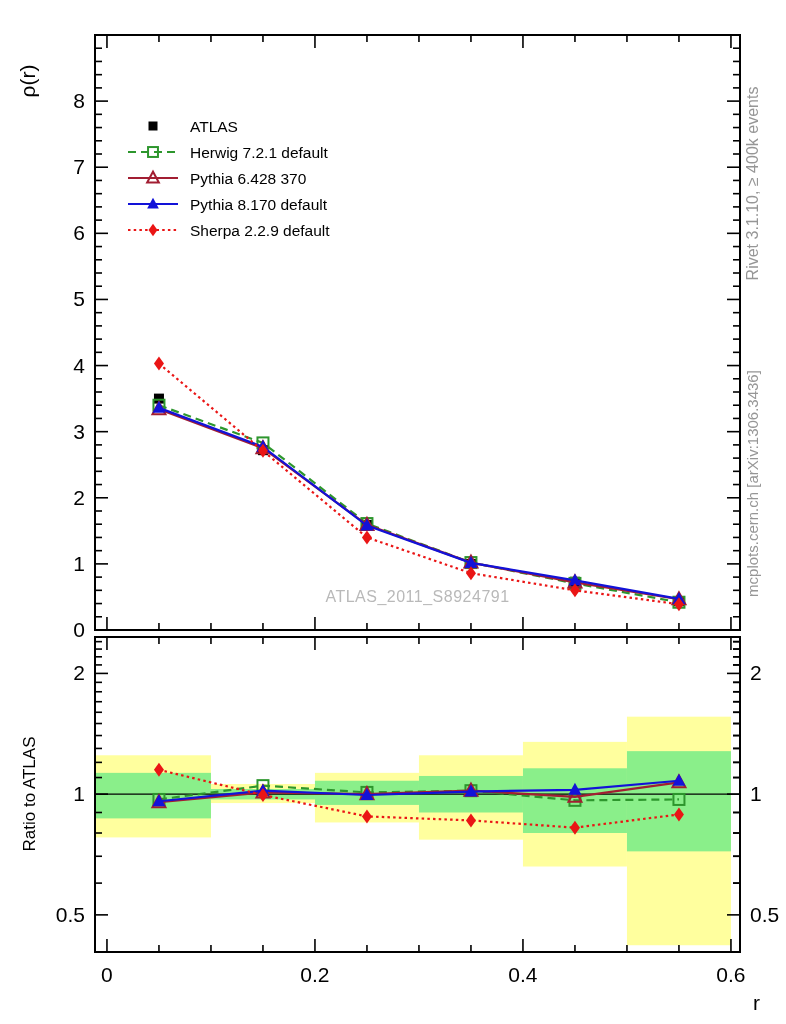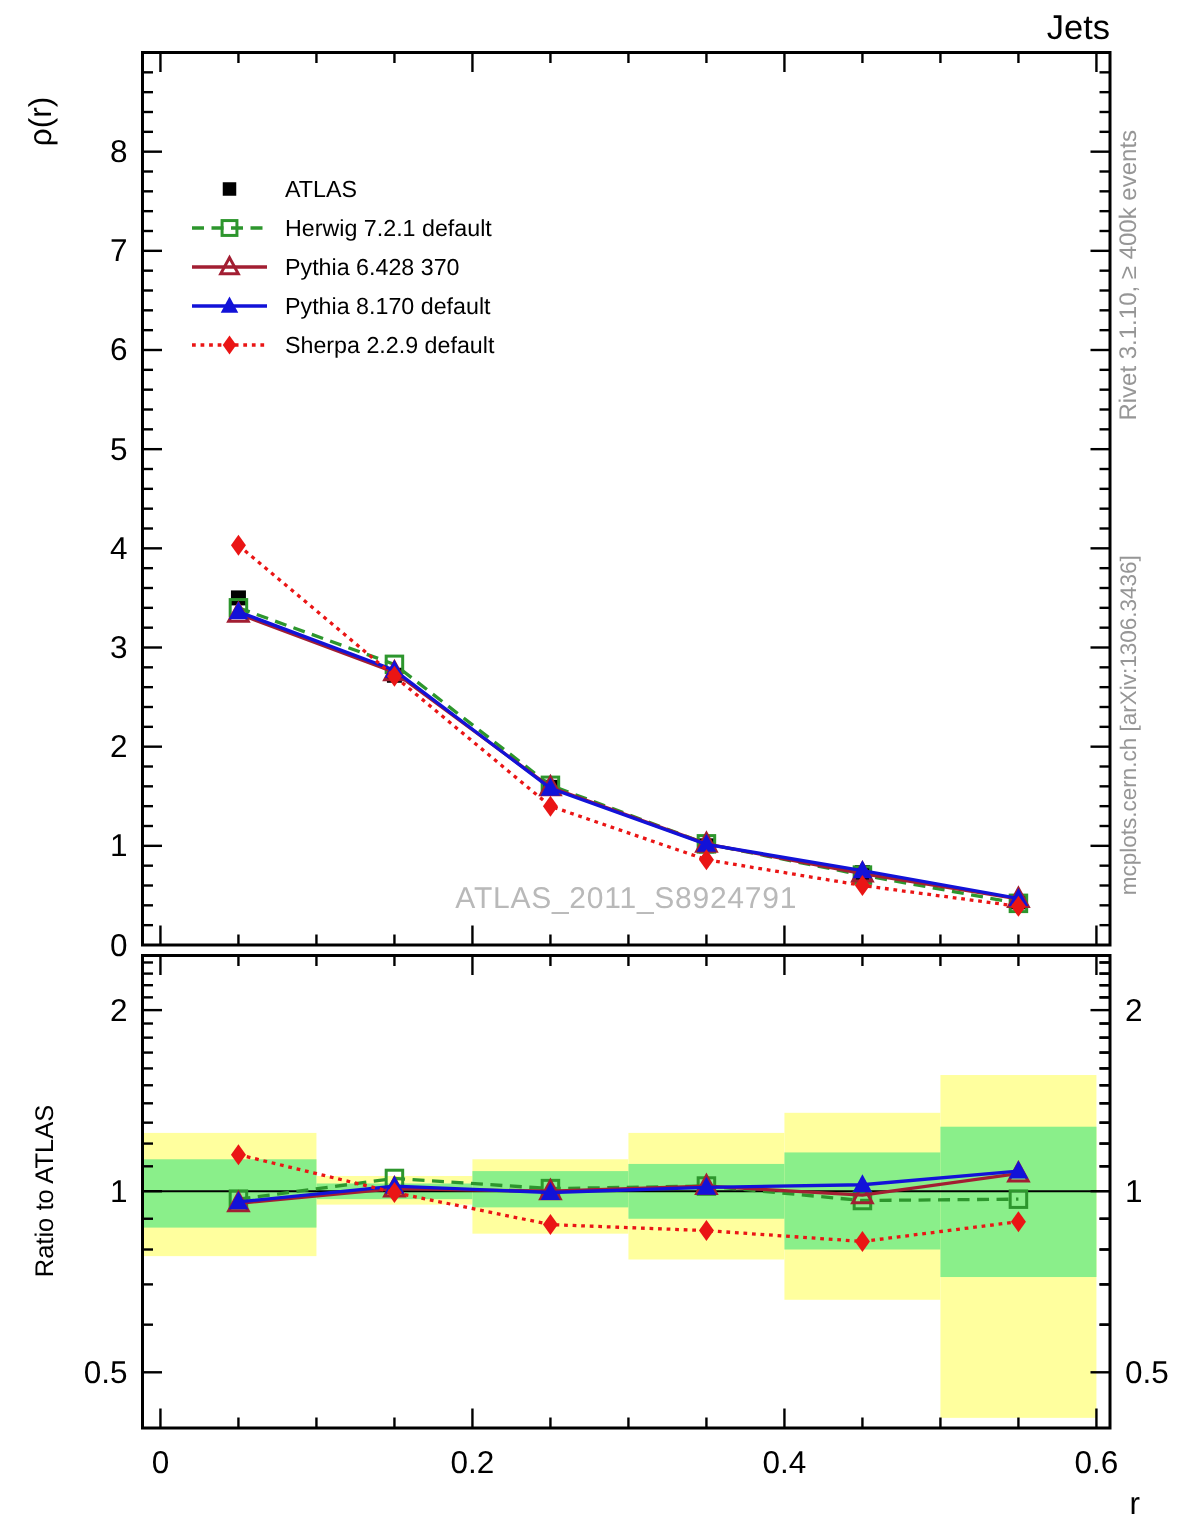--- a/index.html
+++ b/index.html
@@ -344,26 +344,25 @@
         <text x="190" y="183.5" text-anchor="start" font-size="15.5" fill="#000">Pythia 6.428 370</text>
         <line x1="128" x2="178" y1="204" y2="204" stroke="#1212d8" stroke-width="2.2"></line>
         <path d="M 147.15 208.5 L 158.85 208.5 L 153 197.7 Z" fill="#1212d8"></path>
         <text x="190" y="209.5" text-anchor="start" font-size="15.5" fill="#000">Pythia 8.170 default</text>
         <line x1="128" x2="178" y1="230" y2="230" stroke="#ea1515" stroke-width="2.2" stroke-dasharray="2.5,3.2"></line>
         <path d="M 153 223.7 L 157.5 230 L 153 236.3 L 148.5 230 Z" fill="#ea1515"></path>
         <text x="190" y="235.5" text-anchor="start" font-size="15.5" fill="#000">Sherpa 2.2.9 default</text>
       </g>
     </svg>
 
-  <div class="abs title" style="left:95px;top:5px;width:645px;text-align:right;">Jets</div>
 
   <div class="abs rot" style="left:16px;top:120px;width:78px;font-size:21px;text-align:center;">ρ(r)</div>
 
   <div class="abs rot" style="left:20px;top:874px;width:160px;font-size:17px;text-align:center;">Ratio to ATLAS</div>
 
   <div class="abs rot gray center" style="left:744px;top:332px;width:297px;font-size:16px;">Rivet 3.1.10, ≥ 400k events</div>
 
   <div class="abs rot gray center" style="left:744px;top:632px;width:297px;font-size:15px;">mcplots.cern.ch [arXiv:1306.3436]</div>
 
-  <div class="abs center" style="left:95px;top:588px;width:645px;font-size:20px;color:#b9b9b9;letter-spacing:0.5px;">ATLAS_2011_S8924791</div>
+  <div class="abs center" style="left:95px;top:588px;width:645px;font-size:16px;color:#b9b9b9;letter-spacing:0.5px;">ATLAS_2011_S8924791</div>
 
   <div class="abs" style="left:700px;top:991px;width:60px;font-size:21px;text-align:right;">r</div>
 </div>
 
 </body></html>

